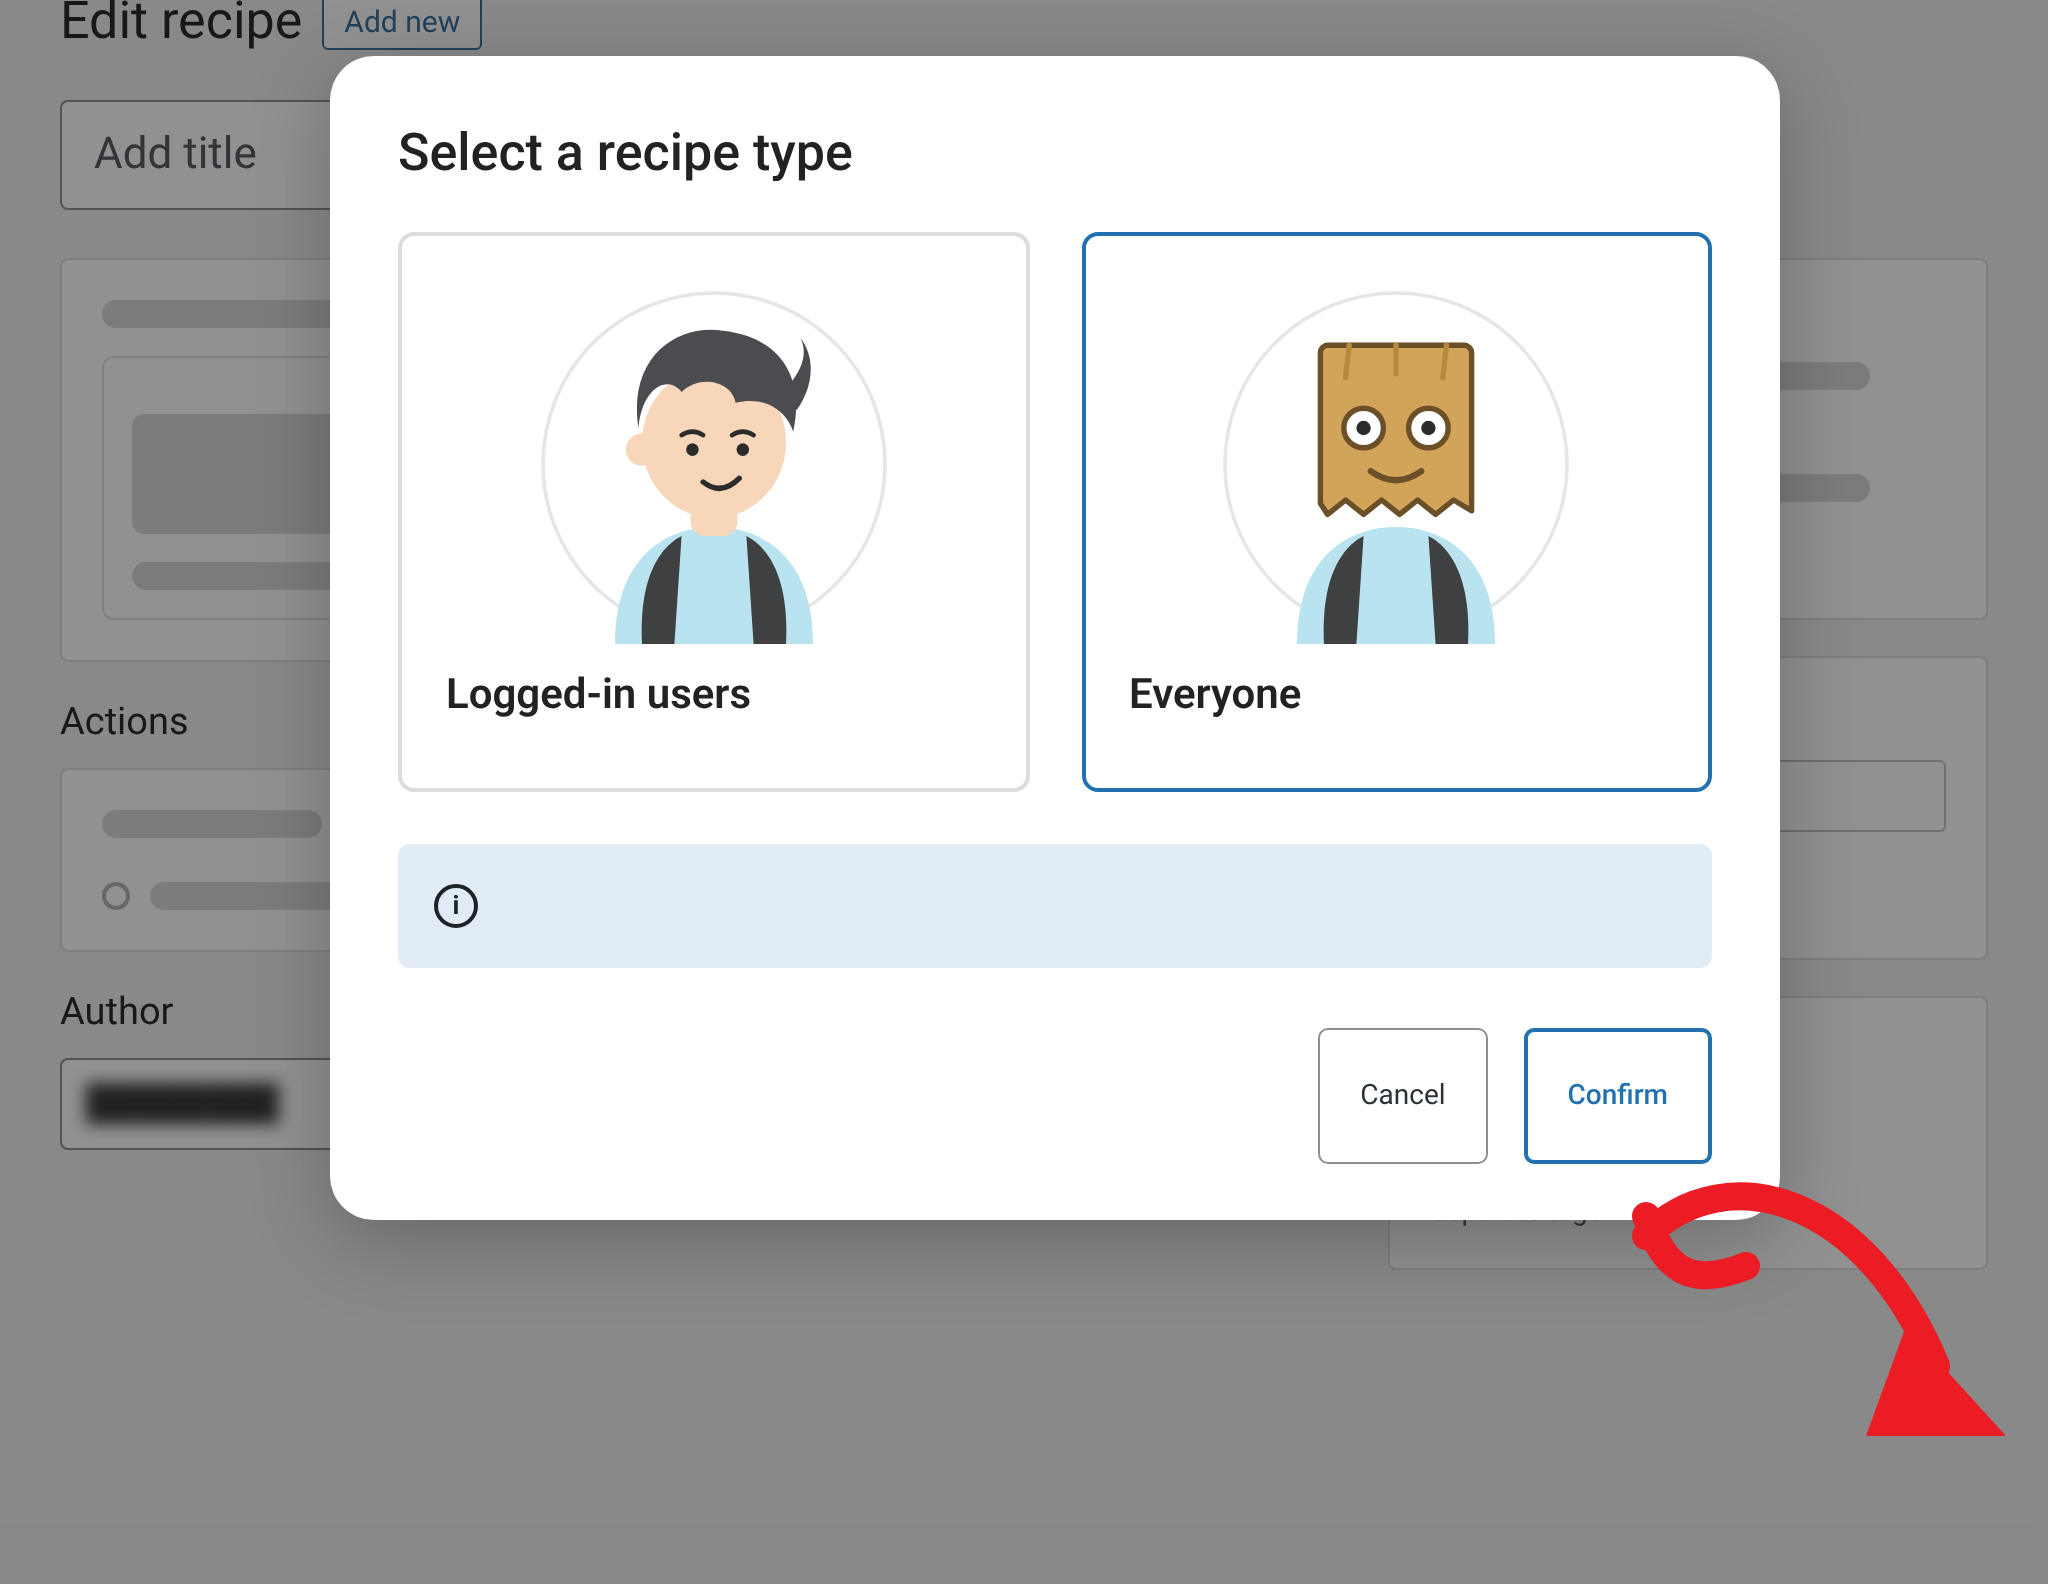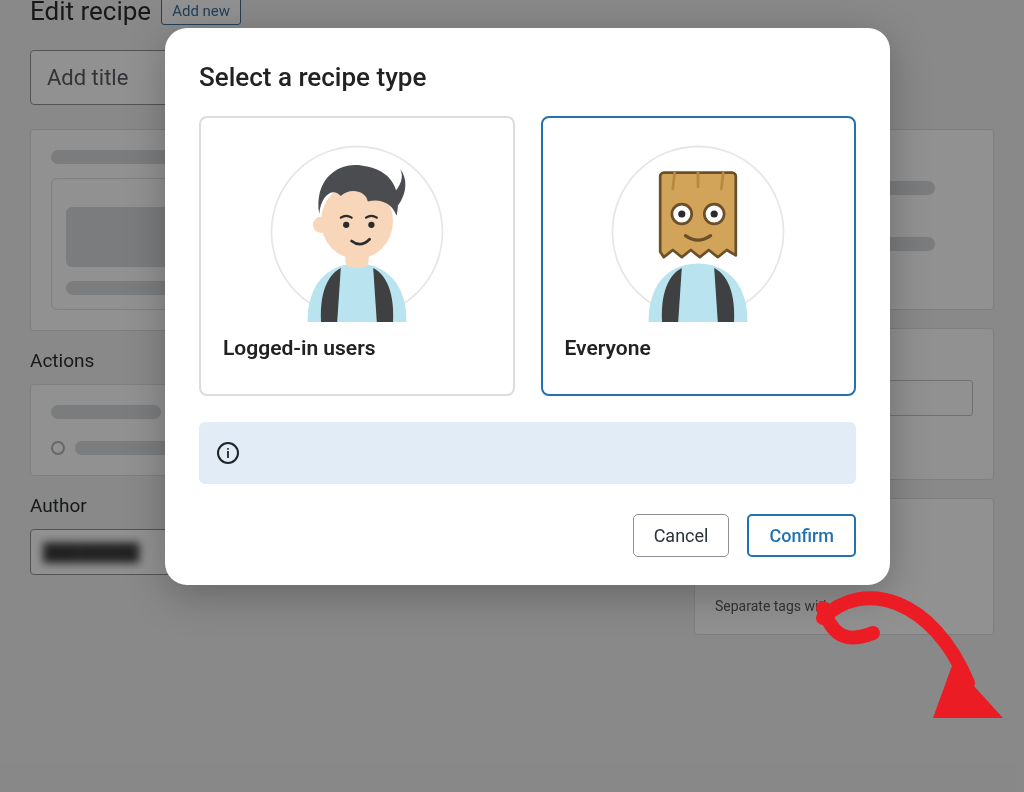--- a/index.html
+++ b/index.html
@@ -47,21 +47,21 @@
   .card.selected { border-color:#2271b1; }
   .card-img-wrap { display:flex; justify-content:center; padding:6px 0 14px; }
   .card-img { width:180px; height:180px; }
   .card h3 { font-size:21px; font-weight:600; color:#222; margin-bottom:8px; }
   .card p  { font-size:17px; line-height:1.55; color:#5a5e63; }
 
   .notice { margin-top:26px; background:#e1ecf7; border-radius:6px; padding:20px 18px; display:flex; align-items:center; gap:14px; color:#1d2327; font-size:18px; }
   .notice .ico { width:22px; height:22px; border:2px solid #1d2327; border-radius:50%; display:flex; align-items:center; justify-content:center; font-size:13px; font-weight:700; flex:0 0 22px;}
 
   .modal-actions { display:flex; justify-content:flex-end; gap:18px; margin-top:30px; }
-  .btn { padding:9px 20px; font-size:18px; border-radius:5px; background:#fff; cursor:pointer; }
+  .btn { padding:24px 20px; font-size:14px; border-radius:5px; background:#fff; cursor:pointer; }
   .btn-cancel { border:1px solid #8c8f94; color:#2c3338; }
   .btn-confirm { border:2px solid #2271b1; color:#2271b1; font-weight:500; }
 
   
   .arrow { position:absolute; left:638px; top:540px; width:230px; height:195px; pointer-events:none; }
   .arrow path { stroke:#ec1c24; fill:none; stroke-width:14; stroke-linecap:round; stroke-linejoin:round; }
   .arrow .head { fill:#ec1c24; stroke:none; }
 </style>
 </head>
 <body>

